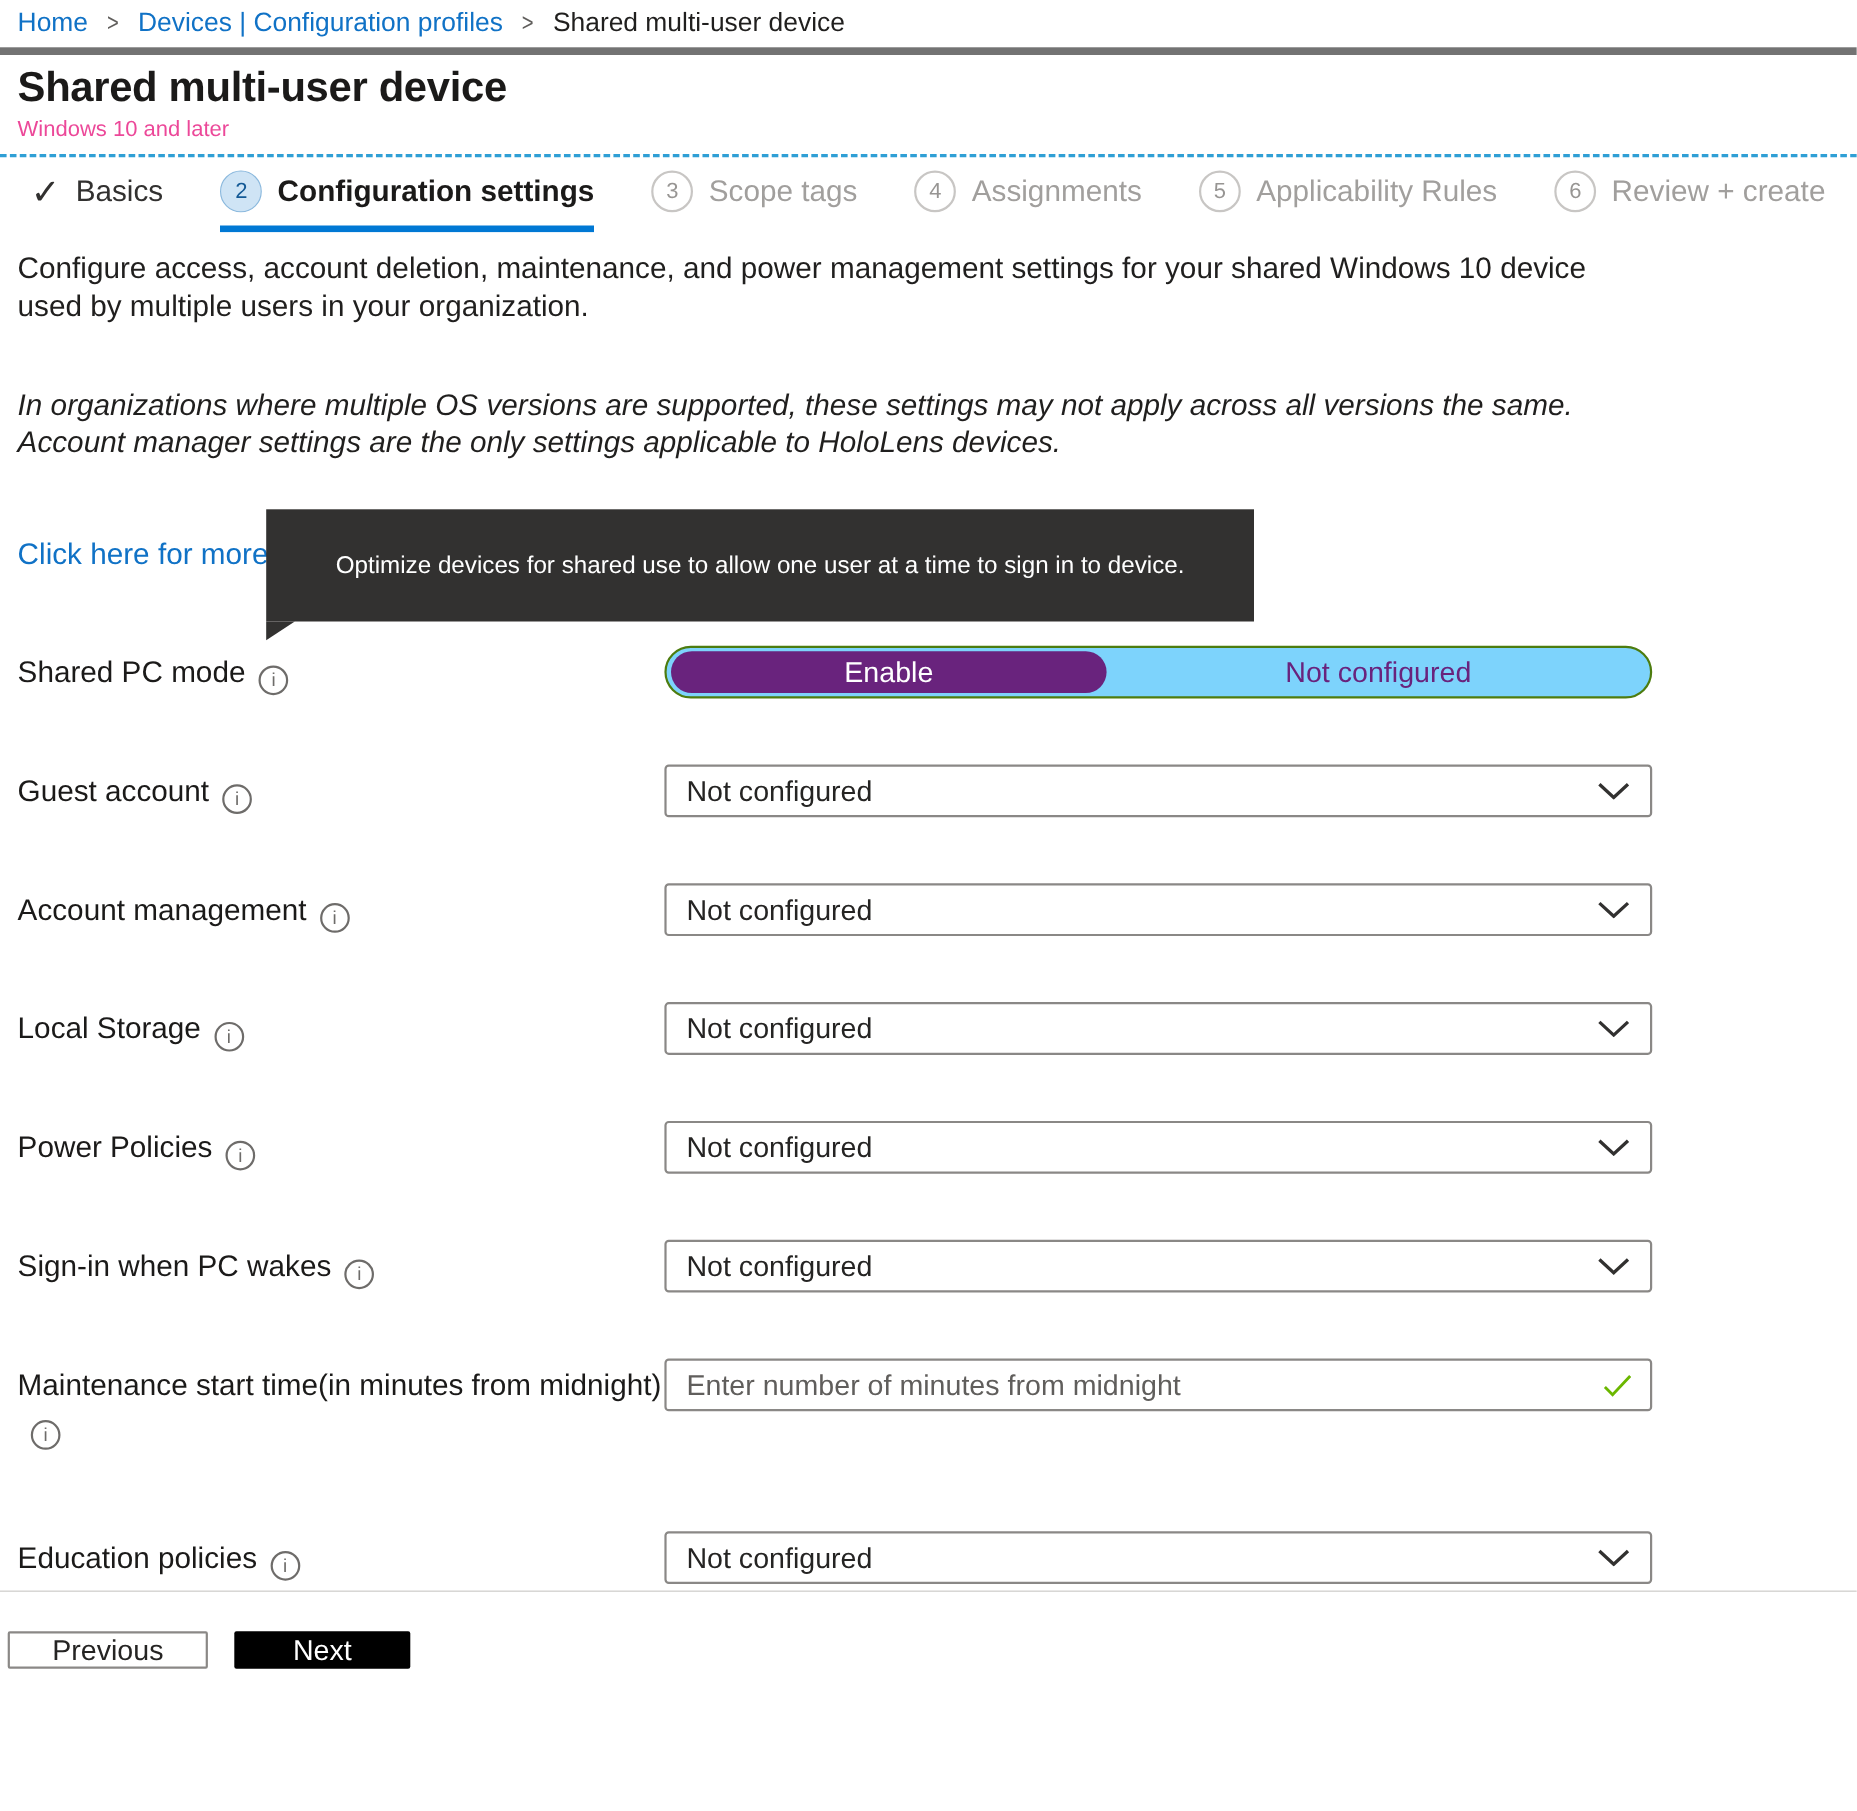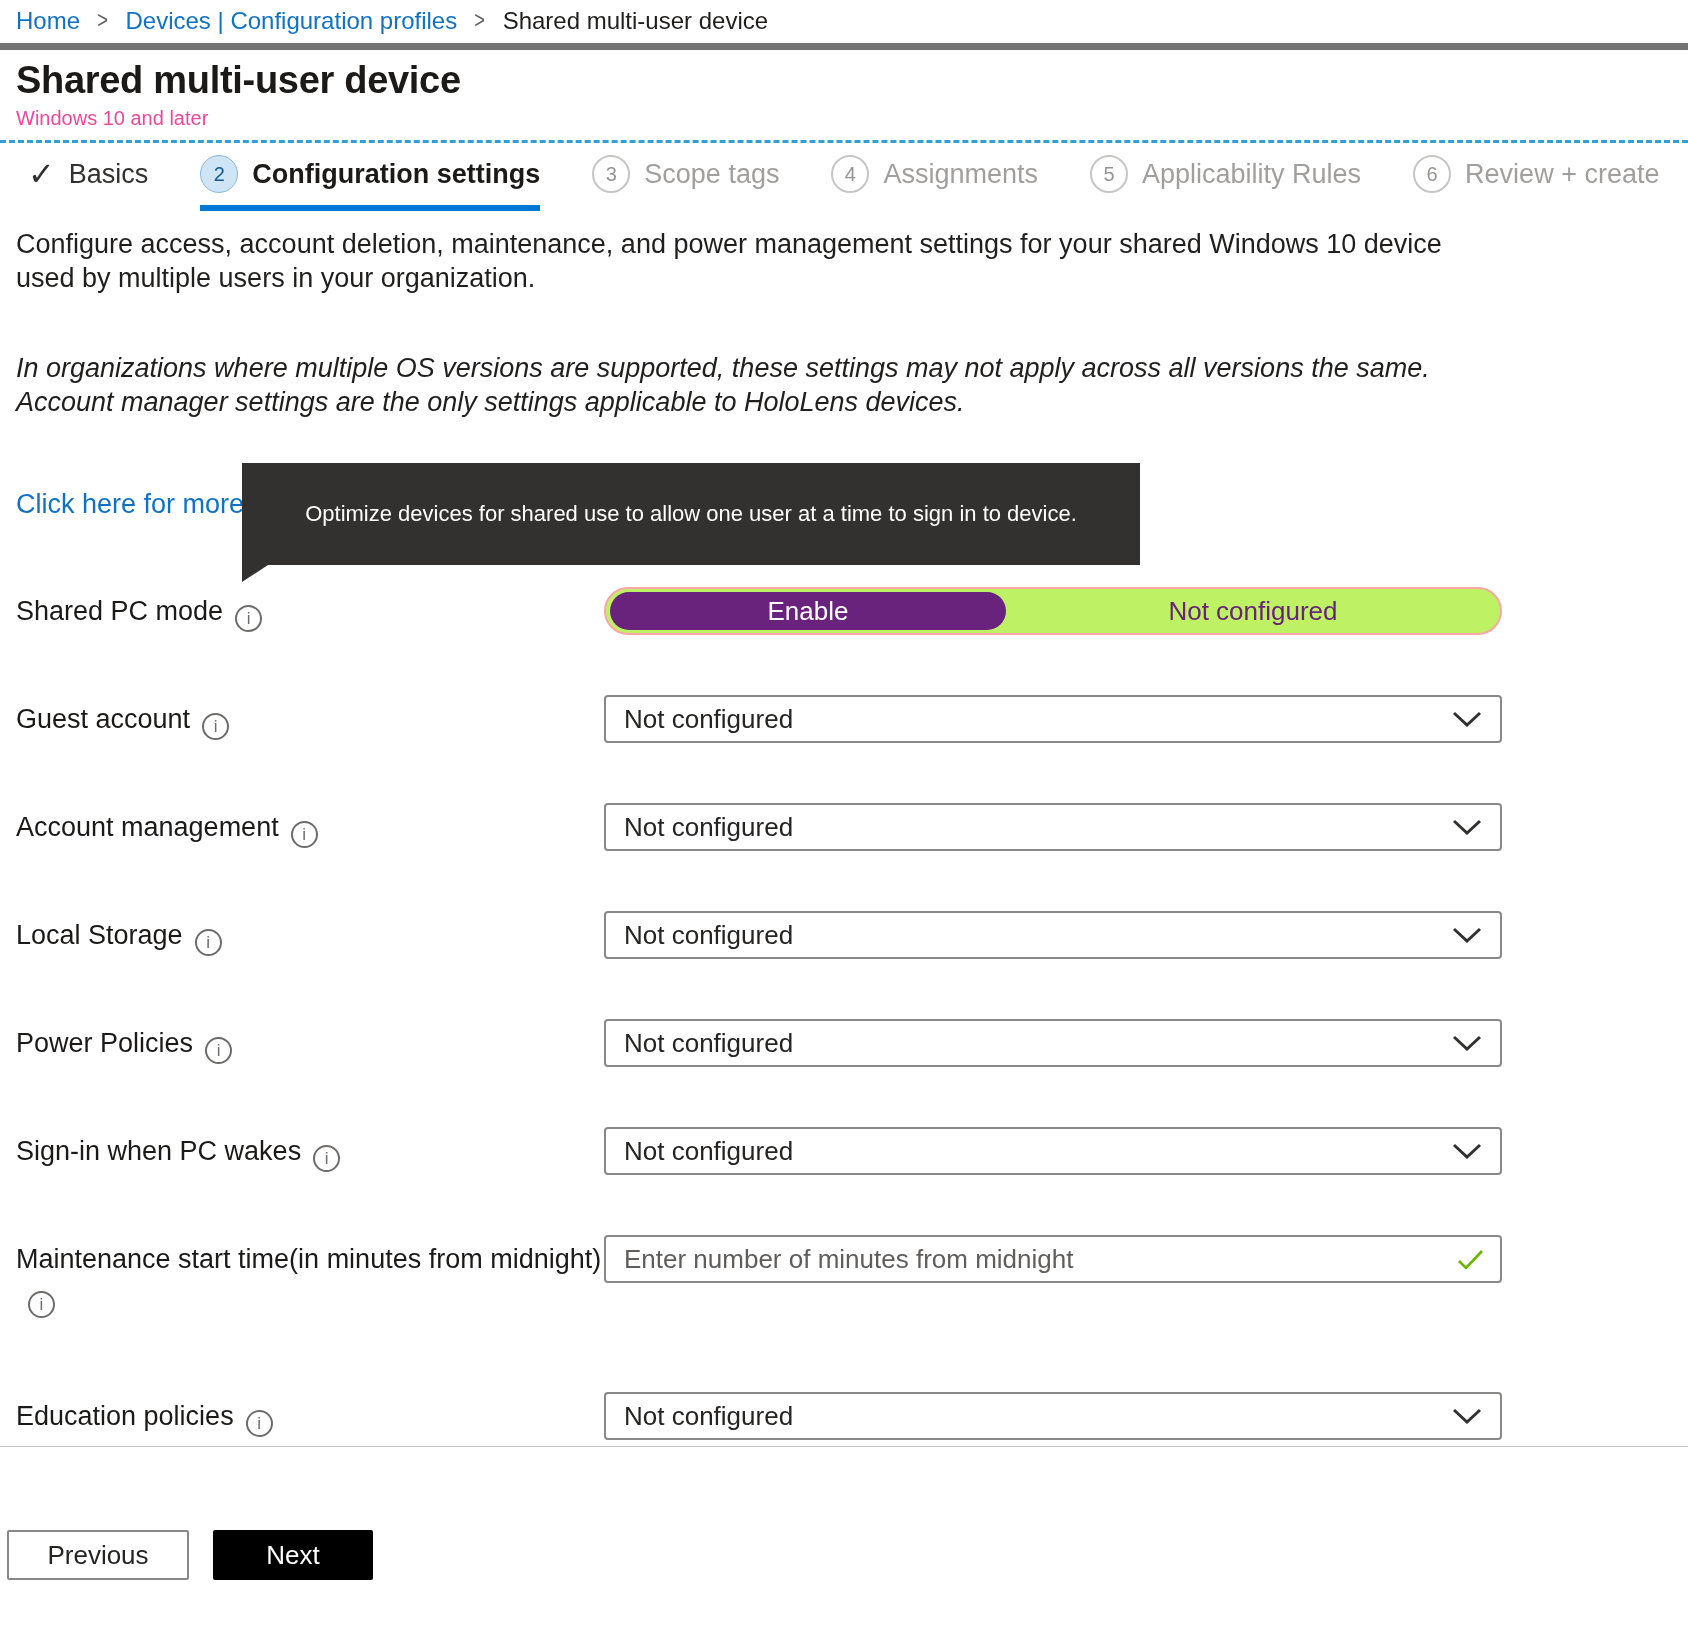--- a/index.html
+++ b/index.html
@@ -63,22 +63,22 @@
   .label-col { flex: 0 0 588px; padding-top: 5px; font-size: 27px; line-height: 38px; color: #1b1a19; }
   .info-icon {
     display: inline-flex; align-items: center; justify-content: center;
     width: 27px; height: 27px; border: 2px solid #6e6c6a; border-radius: 50%;
     color: #6e6c6a; font-size: 17px; line-height: 1; margin-left: 12px;
     vertical-align: -4px; cursor: pointer; font-style: normal;
   }
   .control-col { flex: 0 0 898px; position: relative; }
 
   .segmented {
-    height: 48px; border: 2px solid #fca5a5; border-radius: 26px;
-    position: relative; background: #bef264; cursor: pointer;
+    height: 48px; border: 2px solid #4d7c0f; border-radius: 26px;
+    position: relative; background: #7dd3fc; cursor: pointer;
   }
   .seg-enable {
     position: absolute; left: 4px; top: 3px; height: 38px; width: 396px;
     background: #69237d; border-radius: 20px; color: #fff;
     display: flex; align-items: center; justify-content: center; font-size: 26px;
   }
   .seg-not {
     position: absolute; left: 400px; right: 0; top: 0; bottom: 0;
     display: flex; align-items: center; justify-content: center;
     color: #69237d; font-size: 26px;
@@ -98,21 +98,21 @@
   }
   .text-input::placeholder { color: #605e5c; opacity: 1; }
   .valid-check-icon { position: absolute; right: 18px; top: 14px; }
 
   .row-maintenance { margin-bottom: 74px; }
   .row-education { margin-bottom: 0; }
 
   
   .bottom-divider { border-top: 1px solid #c8c6c4; margin-top: 6px; }
   .footer { display: flex; gap: 24px; margin-top: 36px; padding-left: 7px; }
-  .btn { height: 50px; font-size: 26px; border-radius: 2px; cursor: pointer; font-family: "Liberation Sans", sans-serif; margin-top: 47px; }
+  .btn { height: 34px; font-size: 26px; border-radius: 2px; cursor: pointer; font-family: "Liberation Sans", sans-serif; }
   .btn-previous { width: 182px; background: #fff; border: 2px solid #8a8886; color: #252423; }
   .btn-next { width: 160px; background: #000000; border: none; color: #fff; }
 </style>
 </head>
 <body>
 
 <div class="breadcrumb">
   <span class="crumb-link">Home</span>
   <span class="crumb-sep">&gt;</span>
   <span class="crumb-link">Devices | Configuration profiles</span>

